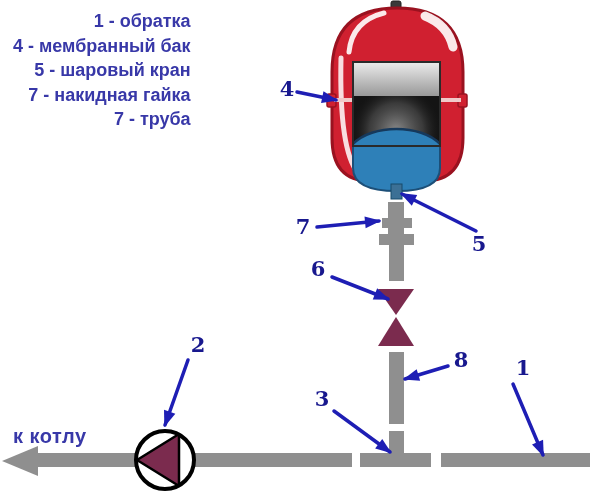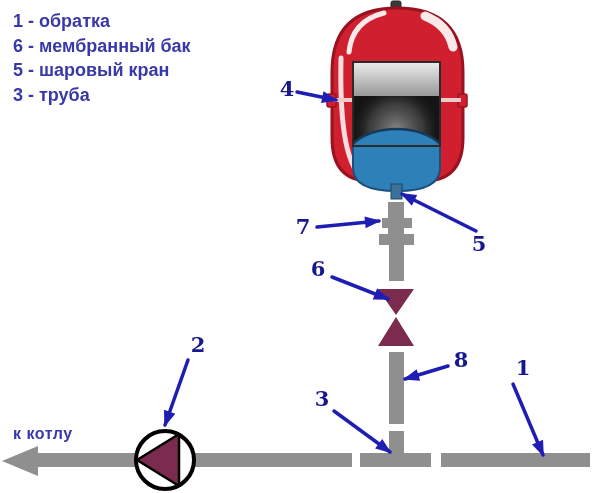--- a/index.html
+++ b/index.html
@@ -23,30 +23,31 @@
   html,body{margin:0;padding:0;background:#fff;}
   #stage{
     position:relative;width:600px;height:493px;background:var(--background);
     overflow:hidden;font-family:"Liberation Sans",sans-serif;
   }
   #diagram{position:absolute;left:0;top:0;z-index:1;}
   #legend{
     position:absolute;left:13px;top:9px;z-index:3;
     color:var(--legend-text);font-size:18px;font-weight:bold;line-height:24.5px;
     white-space:nowrap;
+    text-align:right;
   }
   #callouts{position:absolute;left:0;top:0;width:100%;height:100%;z-index:3;pointer-events:none;}
   .callout-num{
     position:absolute;transform:translate(-50%,-50%);
     color:var(--callout-text);font-family:"DejaVu Serif",serif;
     font-size:21px;font-weight:bold;line-height:1;
   }
   #to-boiler{
     position:absolute;left:13px;top:425px;z-index:3;
-    color:var(--legend-text);font-size:16px;font-weight:bold;letter-spacing:0.5px;
+    color:var(--legend-text);font-size:20px;font-weight:bold;letter-spacing:0.5px;
     white-space:nowrap;
   }
   .arrow{stroke:var(--arrow);stroke-width:3.5;stroke-linecap:round;}
 </style>
 </head>
 <body>
 
 <div id="stage">
 
   <svg id="diagram" width="600" height="493" viewBox="0 0 600 493">
@@ -129,23 +130,24 @@
         <line x1="297" y1="92" x2="336" y2="100" class="arrow" marker-end="url(#ah)"></line>
         <line x1="476" y1="231" x2="402" y2="194" class="arrow" marker-end="url(#ah)"></line>
         <line x1="332" y1="277" x2="388" y2="299" class="arrow" marker-end="url(#ah)"></line>
         <line x1="317" y1="227" x2="379" y2="221" class="arrow" marker-end="url(#ah)"></line>
         <line x1="448" y1="366" x2="405" y2="379" class="arrow" marker-end="url(#ah)"></line>
       </g>
   </svg>
 
   <div id="legend">
       <div class="legend-line">1 - обратка</div>
-      <div class="legend-line">6 - мембранный бак</div>
+      <div class="legend-line">4 - мембранный бак</div>
       <div class="legend-line">5 - шаровый кран</div>
-      <div class="legend-line">3 - труба</div>
+      <div class="legend-line">7 - накидная гайка</div>
+      <div class="legend-line">7 - труба</div>
     </div>
 
   <div id="callouts">
       <div class="callout-num" style="left: 523px; top: 367px;">1</div>
       <div class="callout-num" style="left: 198px; top: 344px;">2</div>
       <div class="callout-num" style="left: 322px; top: 398px;">3</div>
       <div class="callout-num" style="left: 287px; top: 88px;">4</div>
       <div class="callout-num" style="left: 479px; top: 243px;">5</div>
       <div class="callout-num" style="left: 318px; top: 268px;">6</div>
       <div class="callout-num" style="left: 303px; top: 226px;">7</div>

